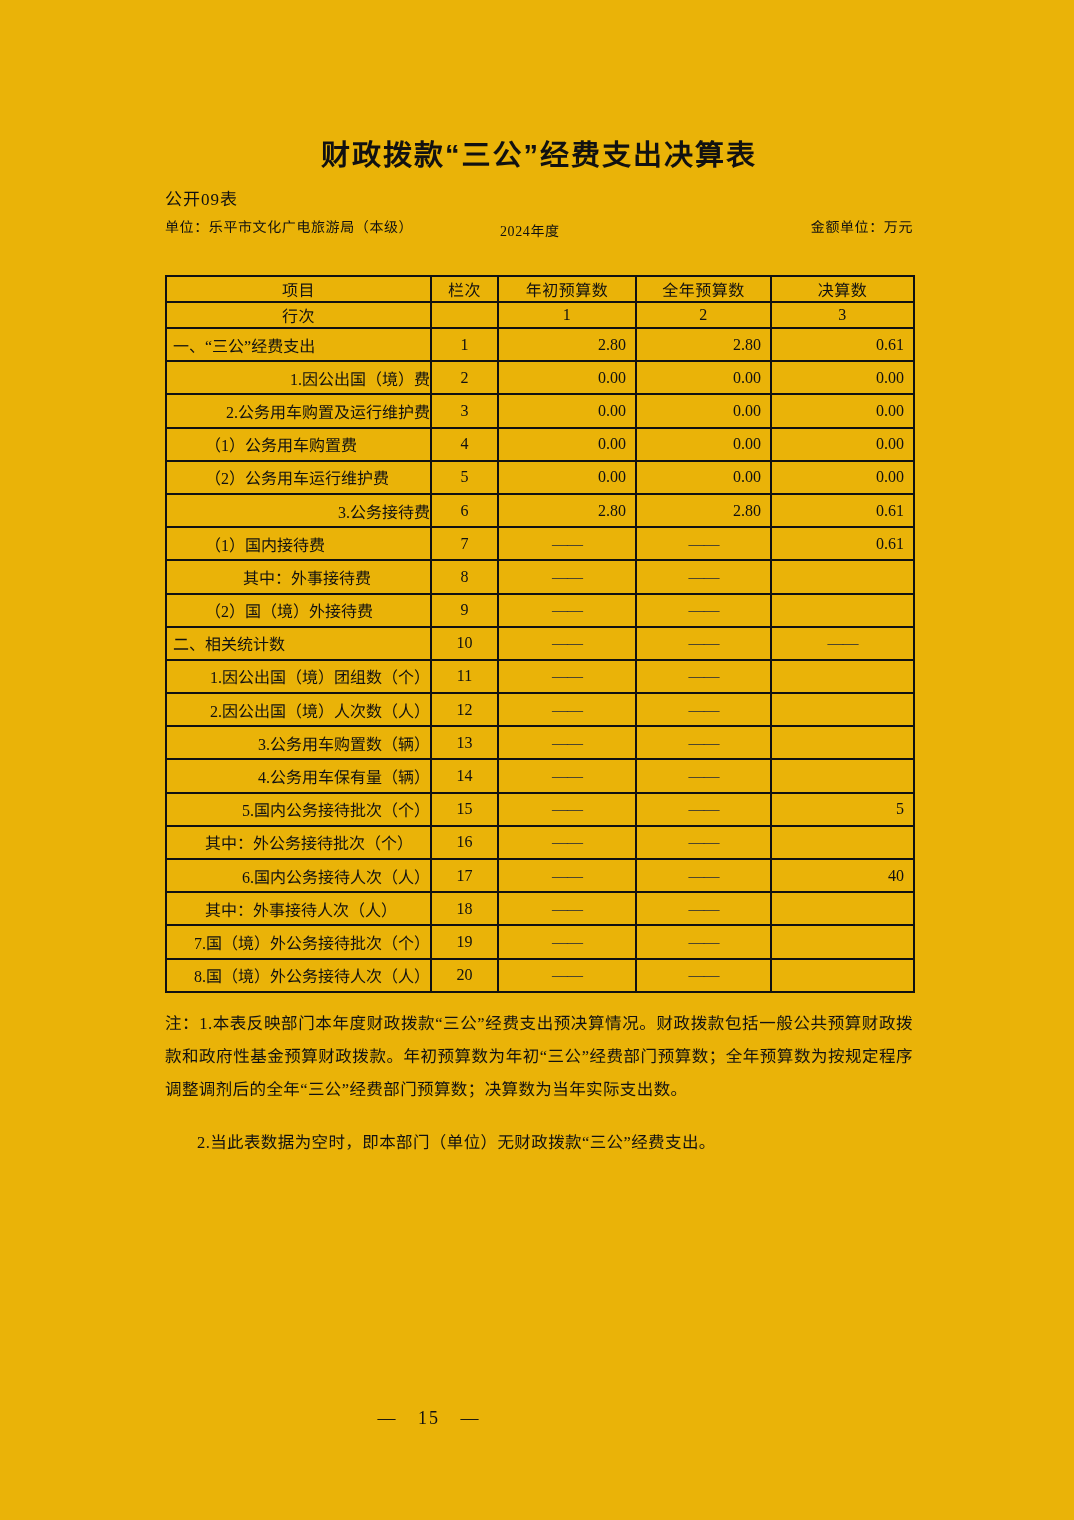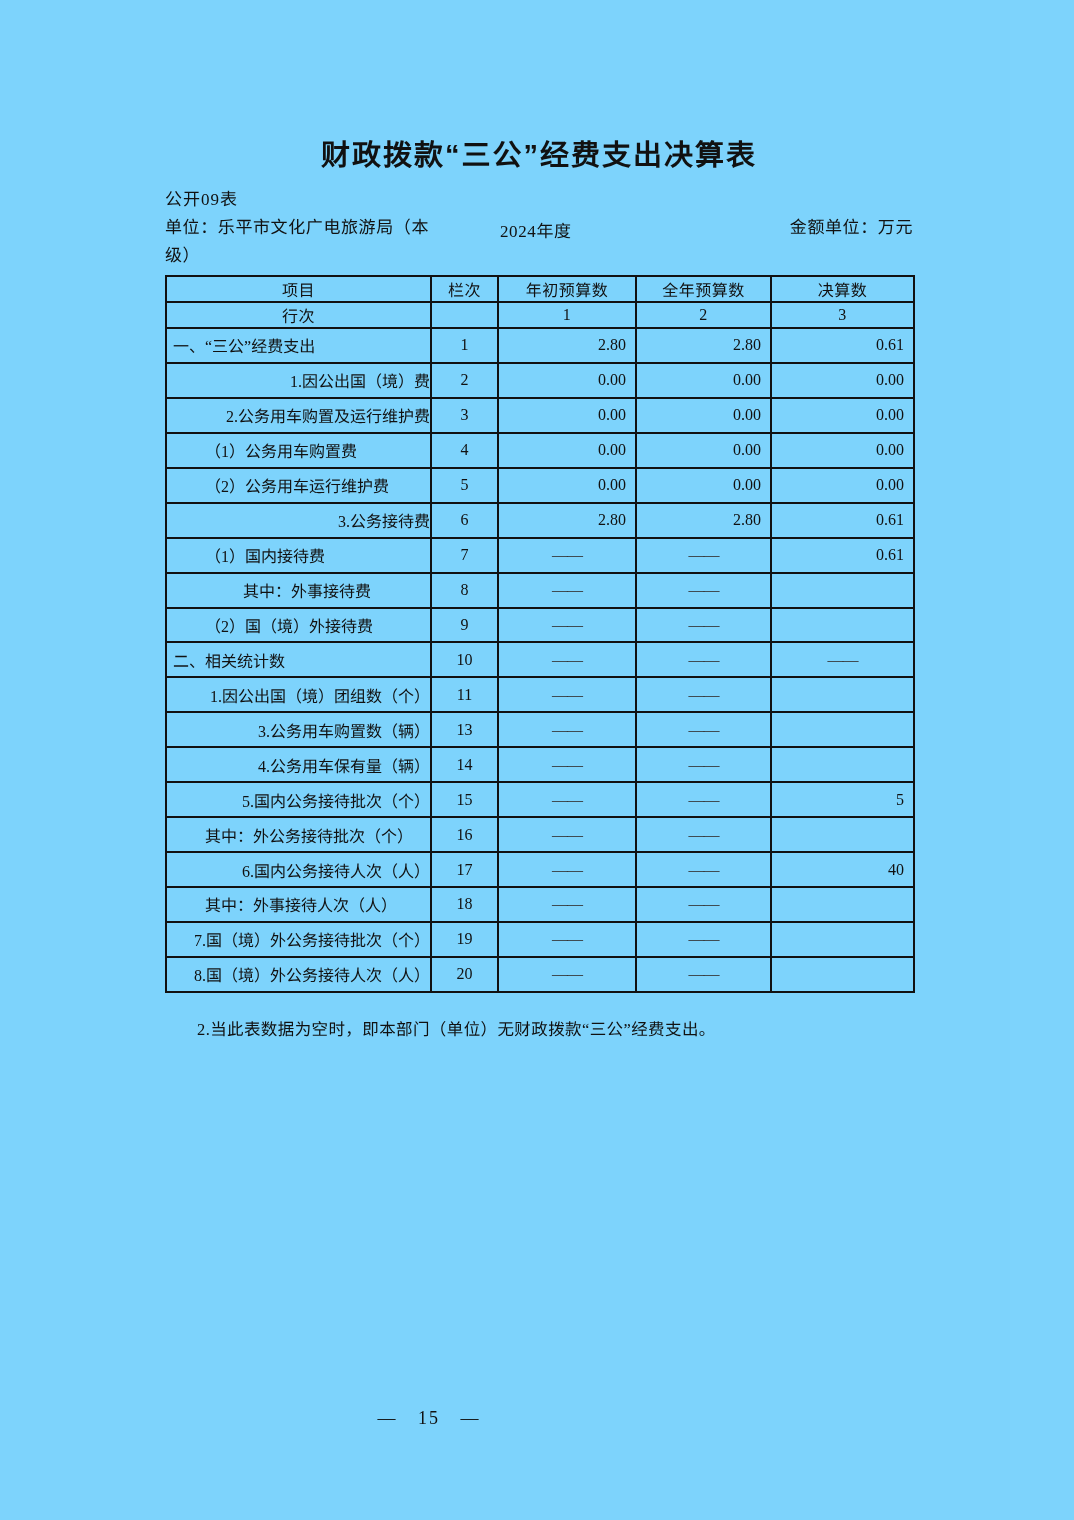--- a/index.html
+++ b/index.html
@@ -4,21 +4,21 @@
 <style>
   html, body {
     margin: 0;
     padding: 0;
     background: #ffffff;
   }
   .page {
     position: relative;
     width: 1074px;
     height: 1520px;
-    background: #7dd3fc;
+    background: #eab308;
     color: #111111;
     font-family: "Liberation Serif", "DejaVu Serif", serif;
     overflow: hidden;
   }
   .content {
     position: absolute;
     left: 165px;
     top: 0;
     width: 748px;
   }
@@ -33,21 +33,21 @@
   }
   .table-code {
     margin-top: 14px;
     font-size: 17px;
     line-height: 24px;
     letter-spacing: 1px;
   }
   .meta-row {
     position: relative;
     margin-top: 2px;
-    font-size: 17px;
+    font-size: 14px;
     line-height: 28px;
     letter-spacing: 0.6px;
     min-height: 56px;
   }
   .meta-unit {
     width: 272px;
     word-break: break-all;
   }
   .meta-year {
     position: absolute;
@@ -218,20 +218,27 @@
             <td class="c-val dash">——</td>
           </tr>
           <tr>
             <td class="c-item ind-1">1.因公出国（境）团组数（个）</td>
             <td class="c-line">11</td>
             <td class="c-val dash">——</td>
             <td class="c-val dash">——</td>
             <td class="c-val"></td>
           </tr>
           <tr>
+            <td class="c-item ind-1">2.因公出国（境）人次数（人）</td>
+            <td class="c-line">12</td>
+            <td class="c-val dash">——</td>
+            <td class="c-val dash">——</td>
+            <td class="c-val"></td>
+          </tr>
+          <tr>
             <td class="c-item ind-1">3.公务用车购置数（辆）</td>
             <td class="c-line">13</td>
             <td class="c-val dash">——</td>
             <td class="c-val dash">——</td>
             <td class="c-val"></td>
           </tr>
           <tr>
             <td class="c-item ind-1">4.公务用车保有量（辆）</td>
             <td class="c-line">14</td>
             <td class="c-val dash">——</td>
@@ -277,19 +284,20 @@
             <td class="c-item ind-1">8.国（境）外公务接待人次（人）</td>
             <td class="c-line">20</td>
             <td class="c-val dash">——</td>
             <td class="c-val dash">——</td>
             <td class="c-val"></td>
           </tr>
         </tbody>
     </table>
 
     <div class="notes">
+      <div class="note-1">注：1.本表反映部门本年度财政拨款“三公”经费支出预决算情况。财政拨款包括一般公共预算财政拨款和政府性基金预算财政拨款。年初预算数为年初“三公”经费部门预算数；全年预算数为按规定程序调整调剂后的全年“三公”经费部门预算数；决算数为当年实际支出数。</div>
       <div class="note-2">2.当此表数据为空时，即本部门（单位）无财政拨款“三公”经费支出。</div>
     </div>
 
   </div>
 
   <div class="page-number">— 15 —</div>
 </div>
 
 </body></html>

